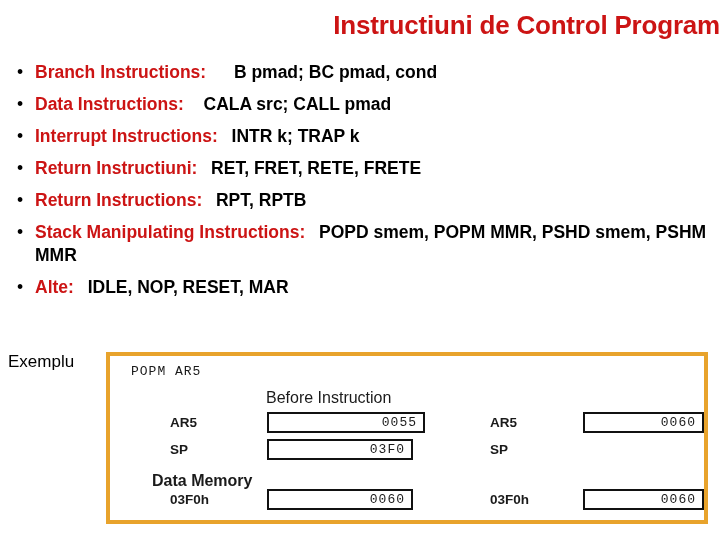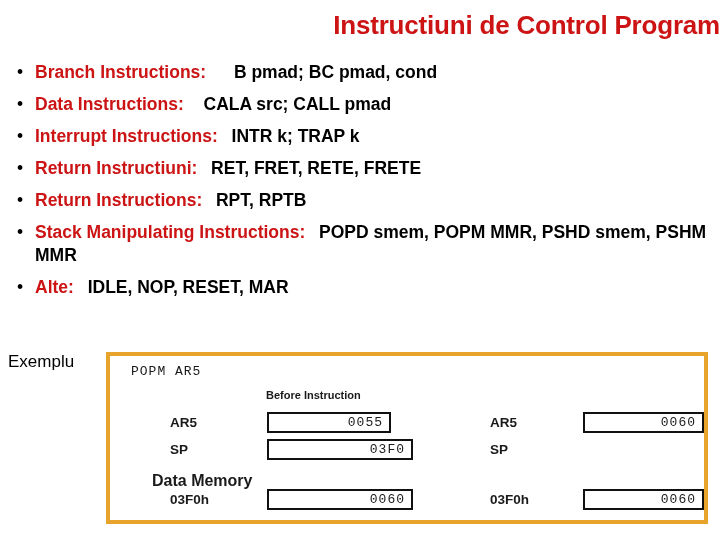--- a/index.html
+++ b/index.html
@@ -106,22 +106,22 @@
     left: 12px;
     top: 8px;
     font-size: 13px;
     letter-spacing: 1px;
     color: #1a1a1a;
     margin-left: 9px;
   }
 
   .col-header {
     position: absolute;
-    font-size: 11px;
-    font-weight: bold;
+    font-size: 16px;
+    font-weight: normal;
     color: #1a1a1a;
     white-space: nowrap;
     text-align: center;
   }
   #header-before { left: 156px; top: 33px; }
   #header-after  { left: 472px; top: 33px; }
 
   .reg-label {
     position: absolute;
     font-size: 13.5px;
@@ -138,21 +138,21 @@
     text-align: right;
     font-size: 13px;
     line-height: 18px;
     padding-right: 6px;
     letter-spacing: 1px;
     color: #1a1a1a;
   }
 
   
   #label-ar5-before { left: 60px;  top: 59px; width: 90px; }
-  #box-ar5-before   { left: 157px; top: 56px; width: 124px; }
+  #box-ar5-before   { left: 157px; top: 56px; width: 158px; }
   #label-ar5-after  { left: 380px; top: 59px; width: 90px; }
   #box-ar5-after    { left: 473px; top: 56px; width: 121px; }
 
   
   #label-sp-before  { left: 60px;  top: 86px; width: 90px; }
   #box-sp-before    { left: 157px; top: 83px; width: 146px; text-align: right; }
   #label-sp-after   { left: 380px; top: 86px; width: 90px; }
   #box-sp-after     { left: 473px; top: 83px; width: 121px; }
 
   

